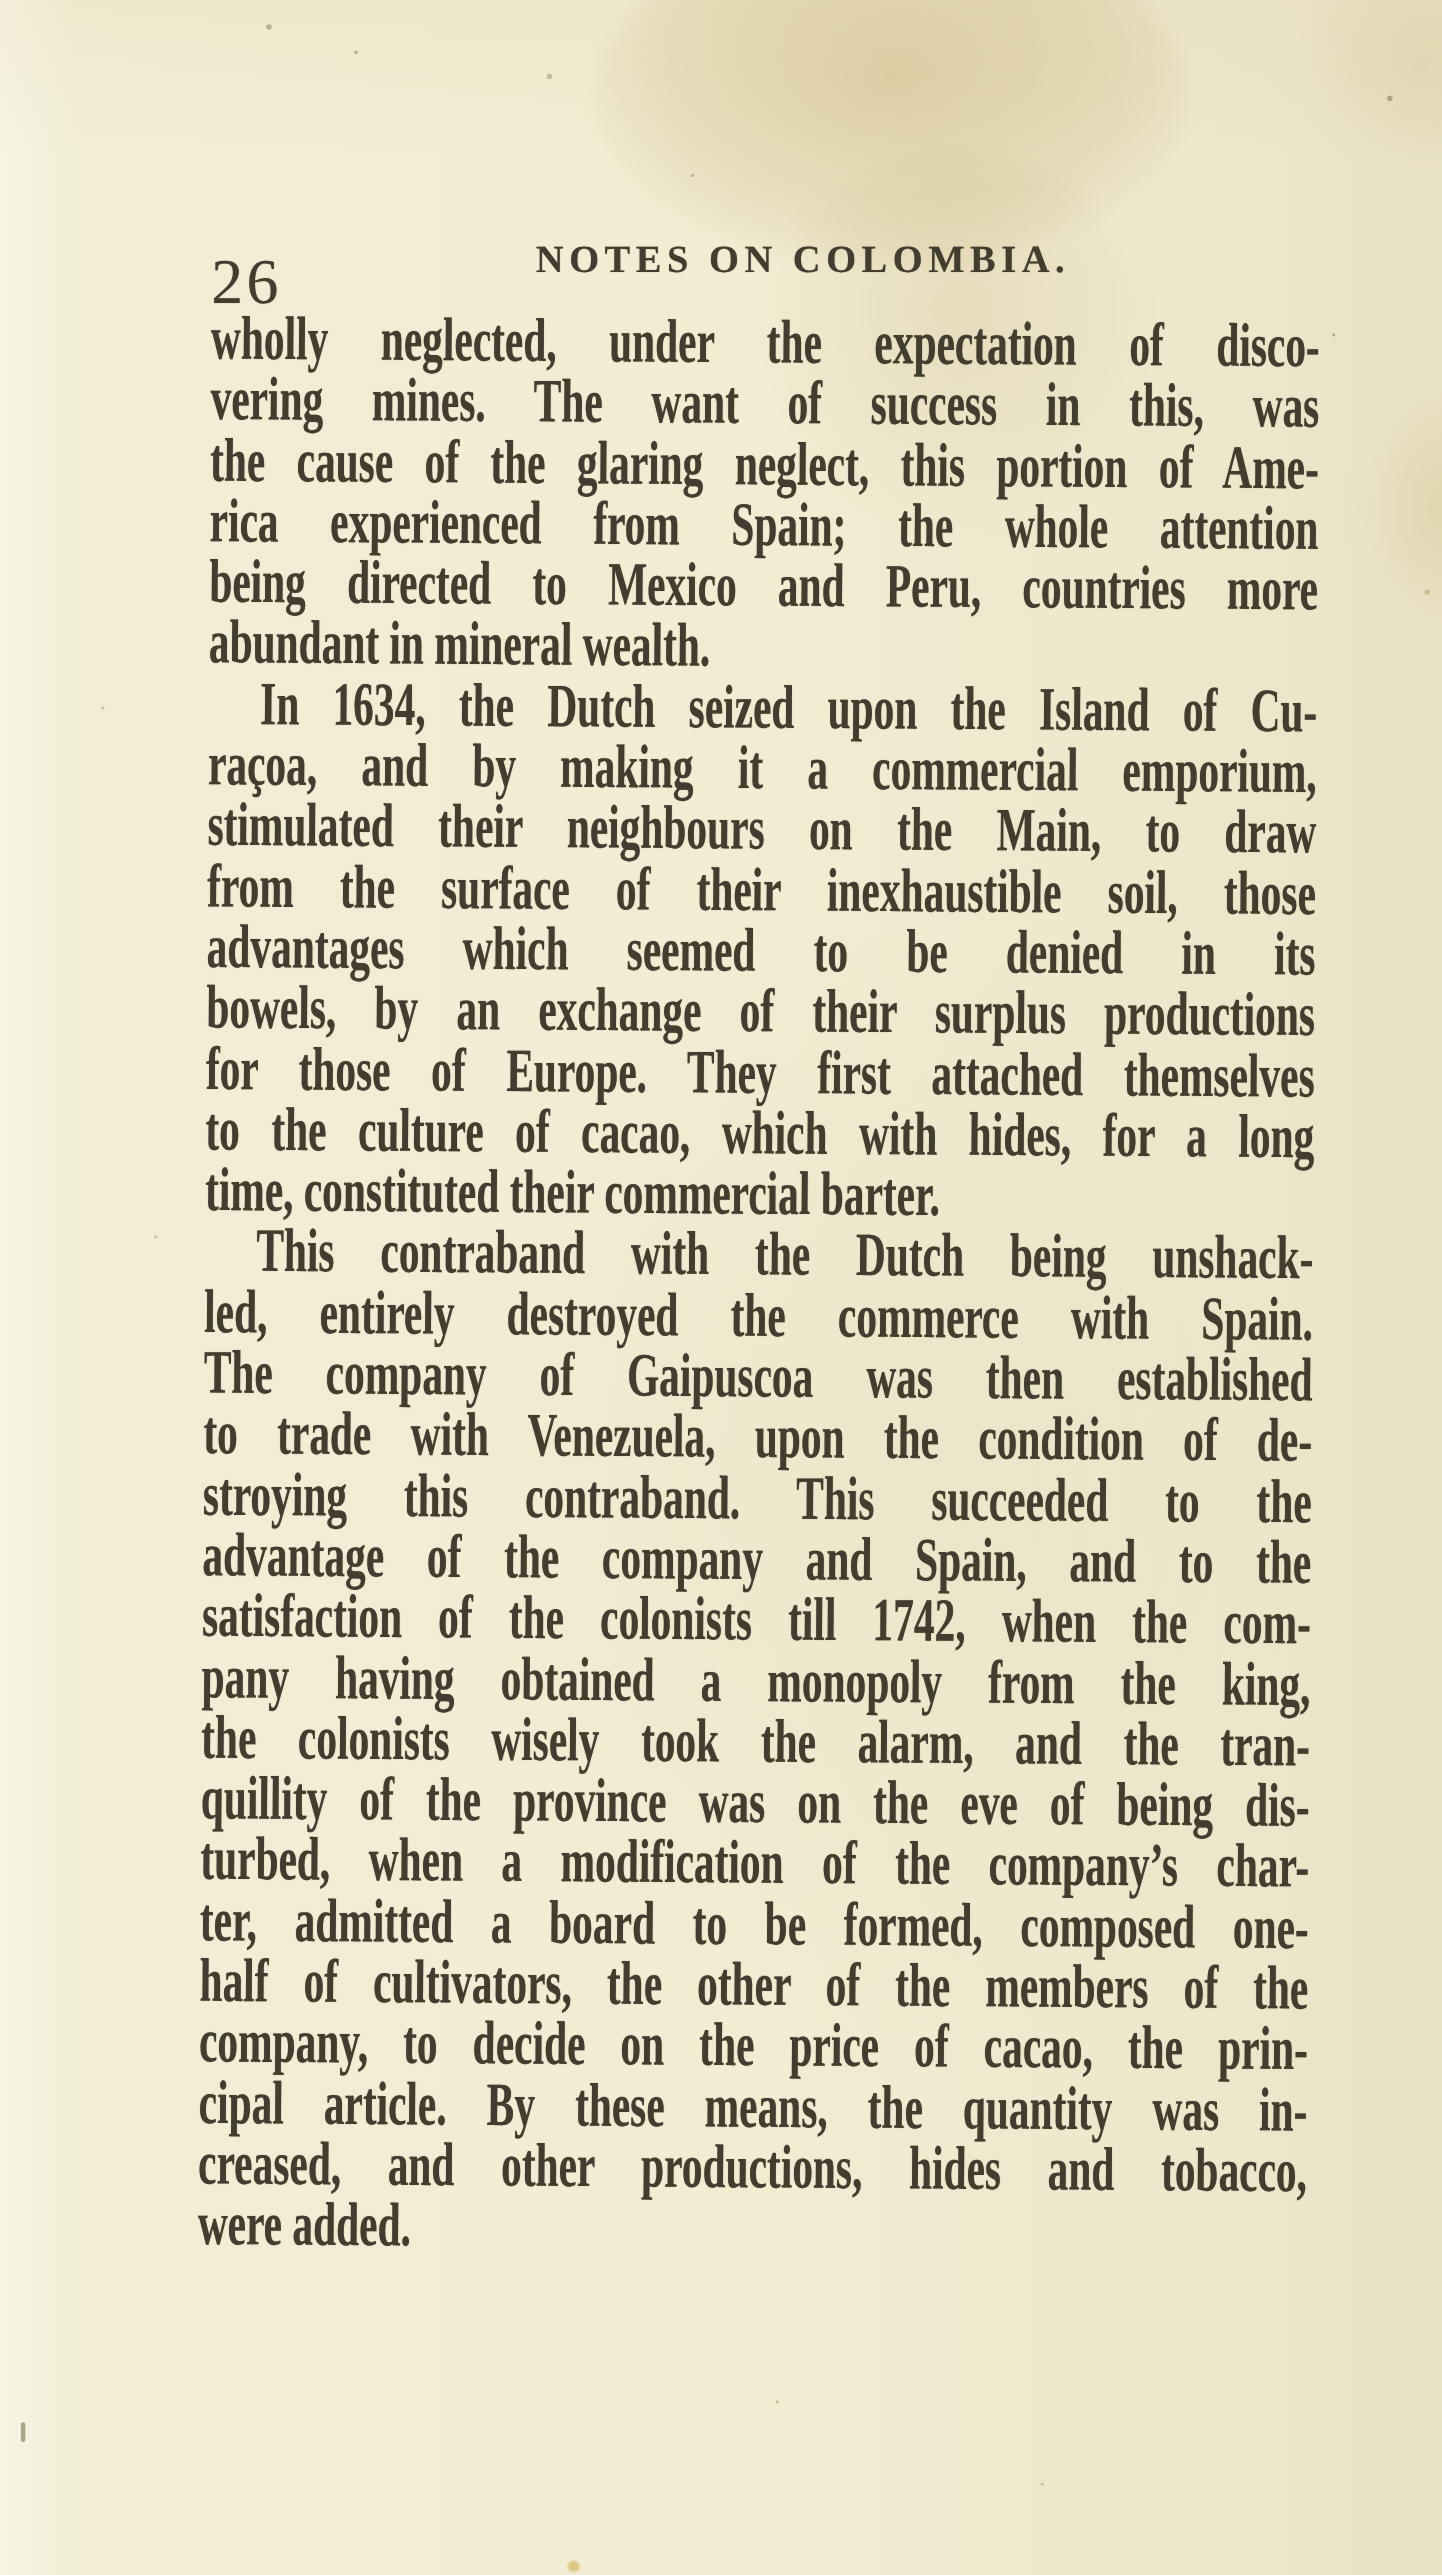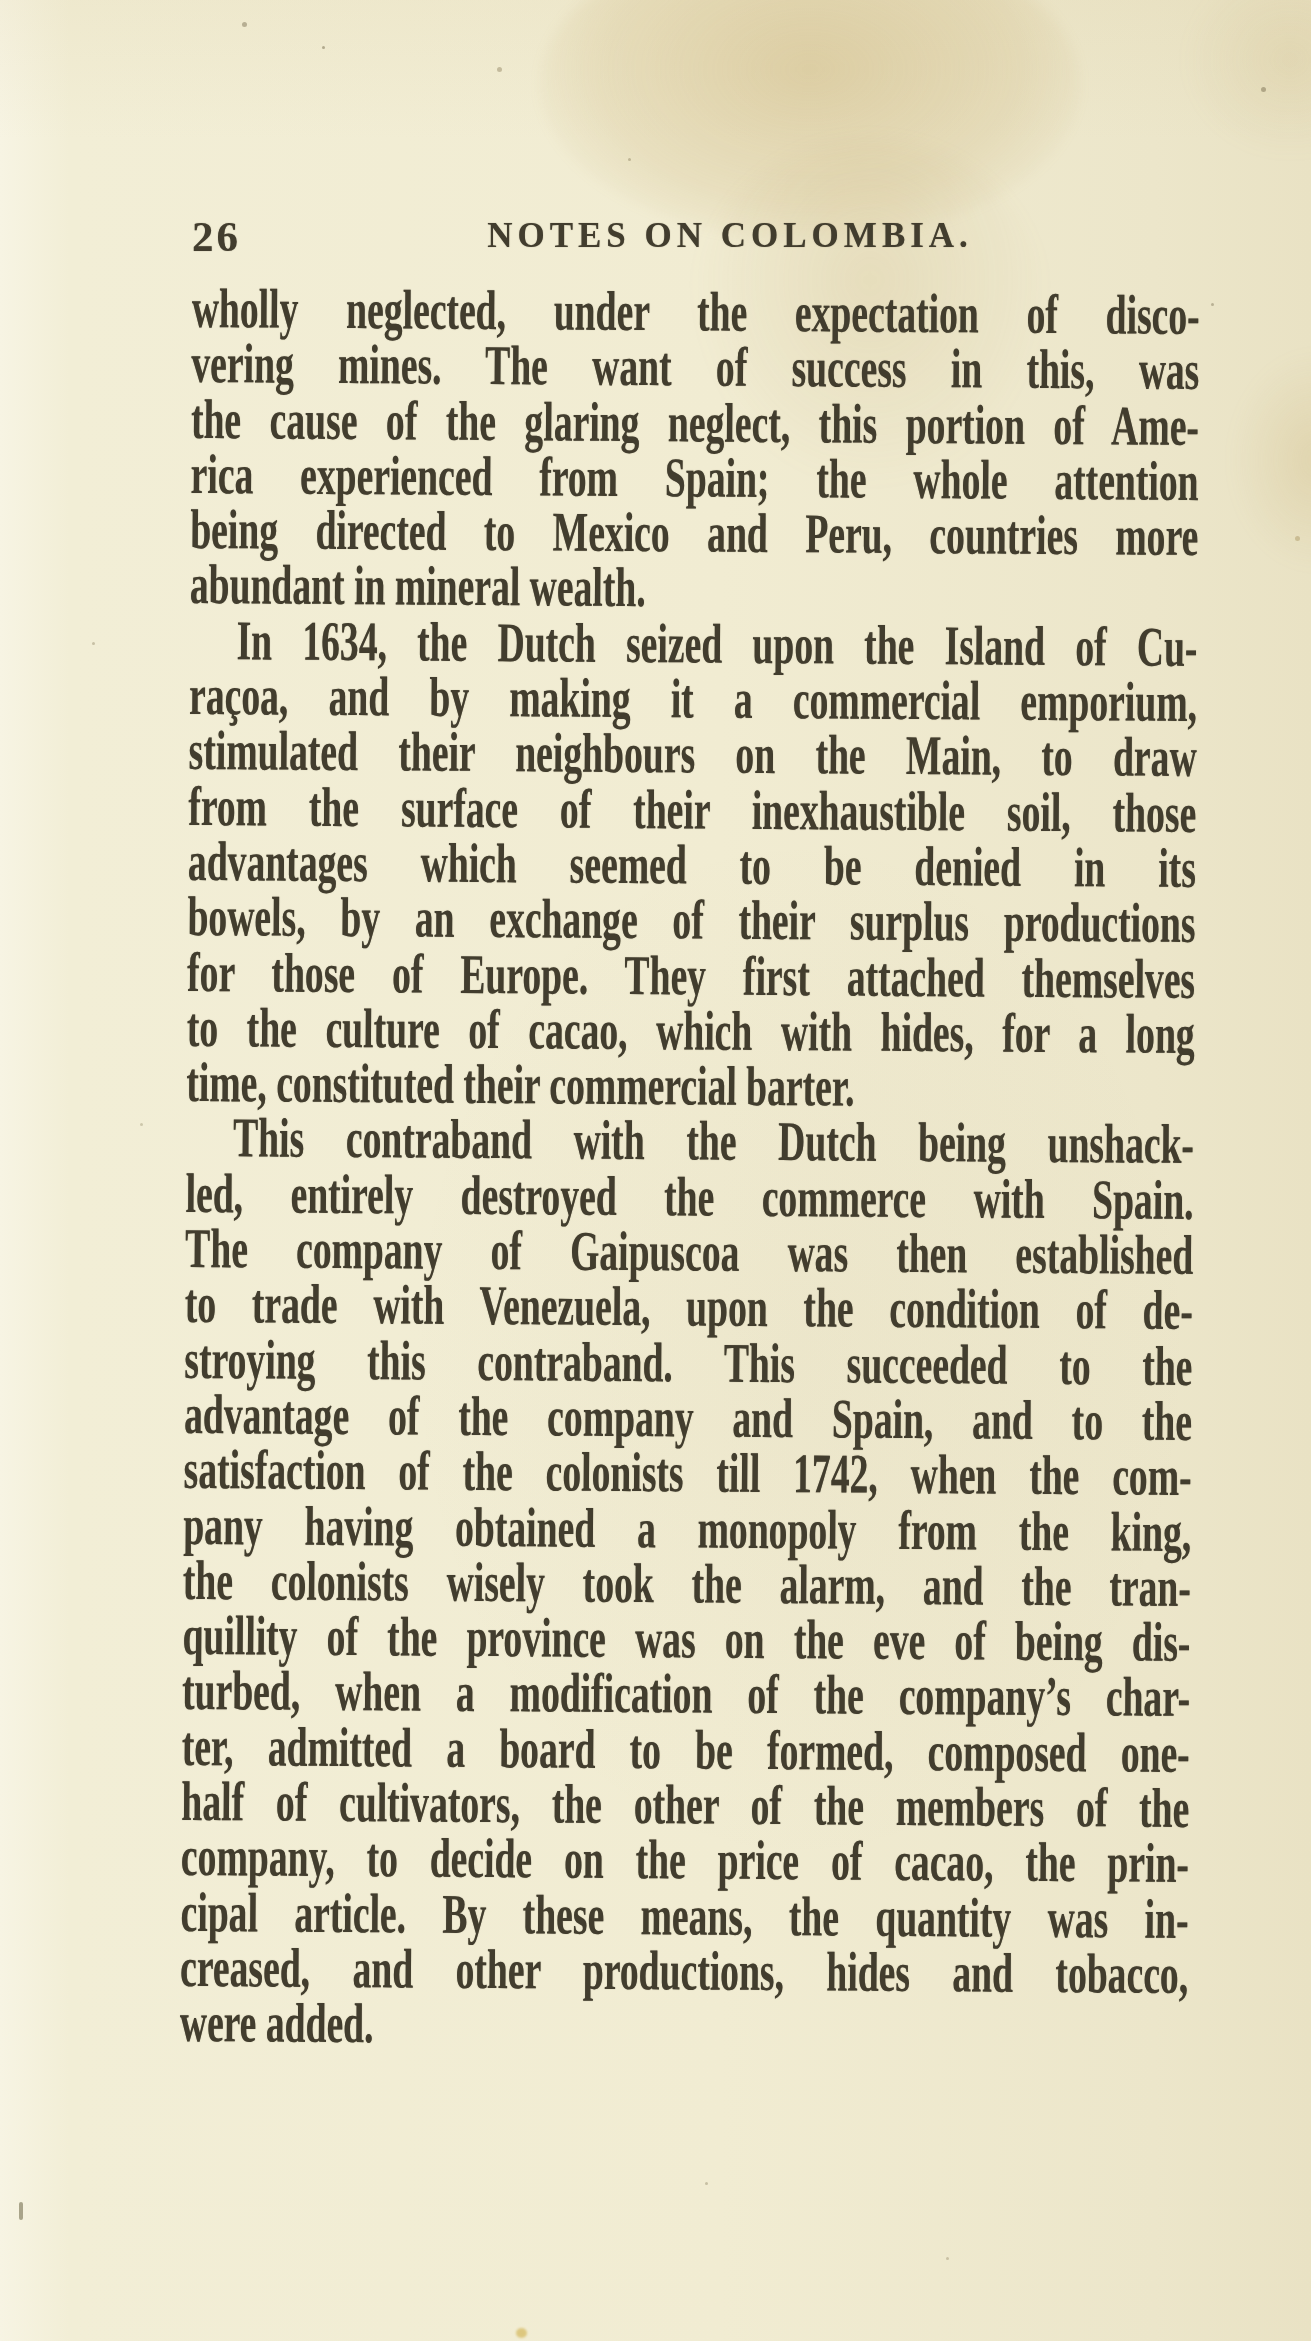--- a/index.html
+++ b/index.html
@@ -44,21 +44,21 @@
       140px 1123px 0 0 rgba(120,108,74,0.30),
       705px 2182px 0 0 rgba(120,108,74,0.35),
       946px 2257px 0 0 rgba(120,108,74,0.32);}
   .mark-dash{left:19px;top:2202px;width:4px;height:18px;border-radius:2px;
     background:#8f8a6d;opacity:.75;}
   .mark-dot{left:516px;top:2328px;width:11px;height:10px;border-radius:50%;
     background:#c9a32e;opacity:.5;filter:blur(1px);}
 
   
   .header-row{position:absolute;top:210px;left:192px;width:1008px;height:44px;}
-  .pagenum{position:absolute;left:0;top:2px;font-size:43px;font-weight:bold;letter-spacing:3px;
+  .pagenum{position:absolute;left:0;top:12px;font-size:58px;font-weight:normal;letter-spacing:3px;
     text-shadow:0 0 1px rgba(62,56,38,0.5);}
   .runhead{position:absolute;left:34px;right:-34px;top:6px;text-align:center;
     font-size:35px;font-weight:bold;letter-spacing:5px;
     text-shadow:0 0 1px rgba(62,56,38,0.5);}
 
   
   .textblock{position:absolute;top:281px;left:192px;width:1008px;
     transform:rotate(0.4deg);transform-origin:0 0;}
   .line{
     width:1500px;height:55.3px;line-height:55.3px;

